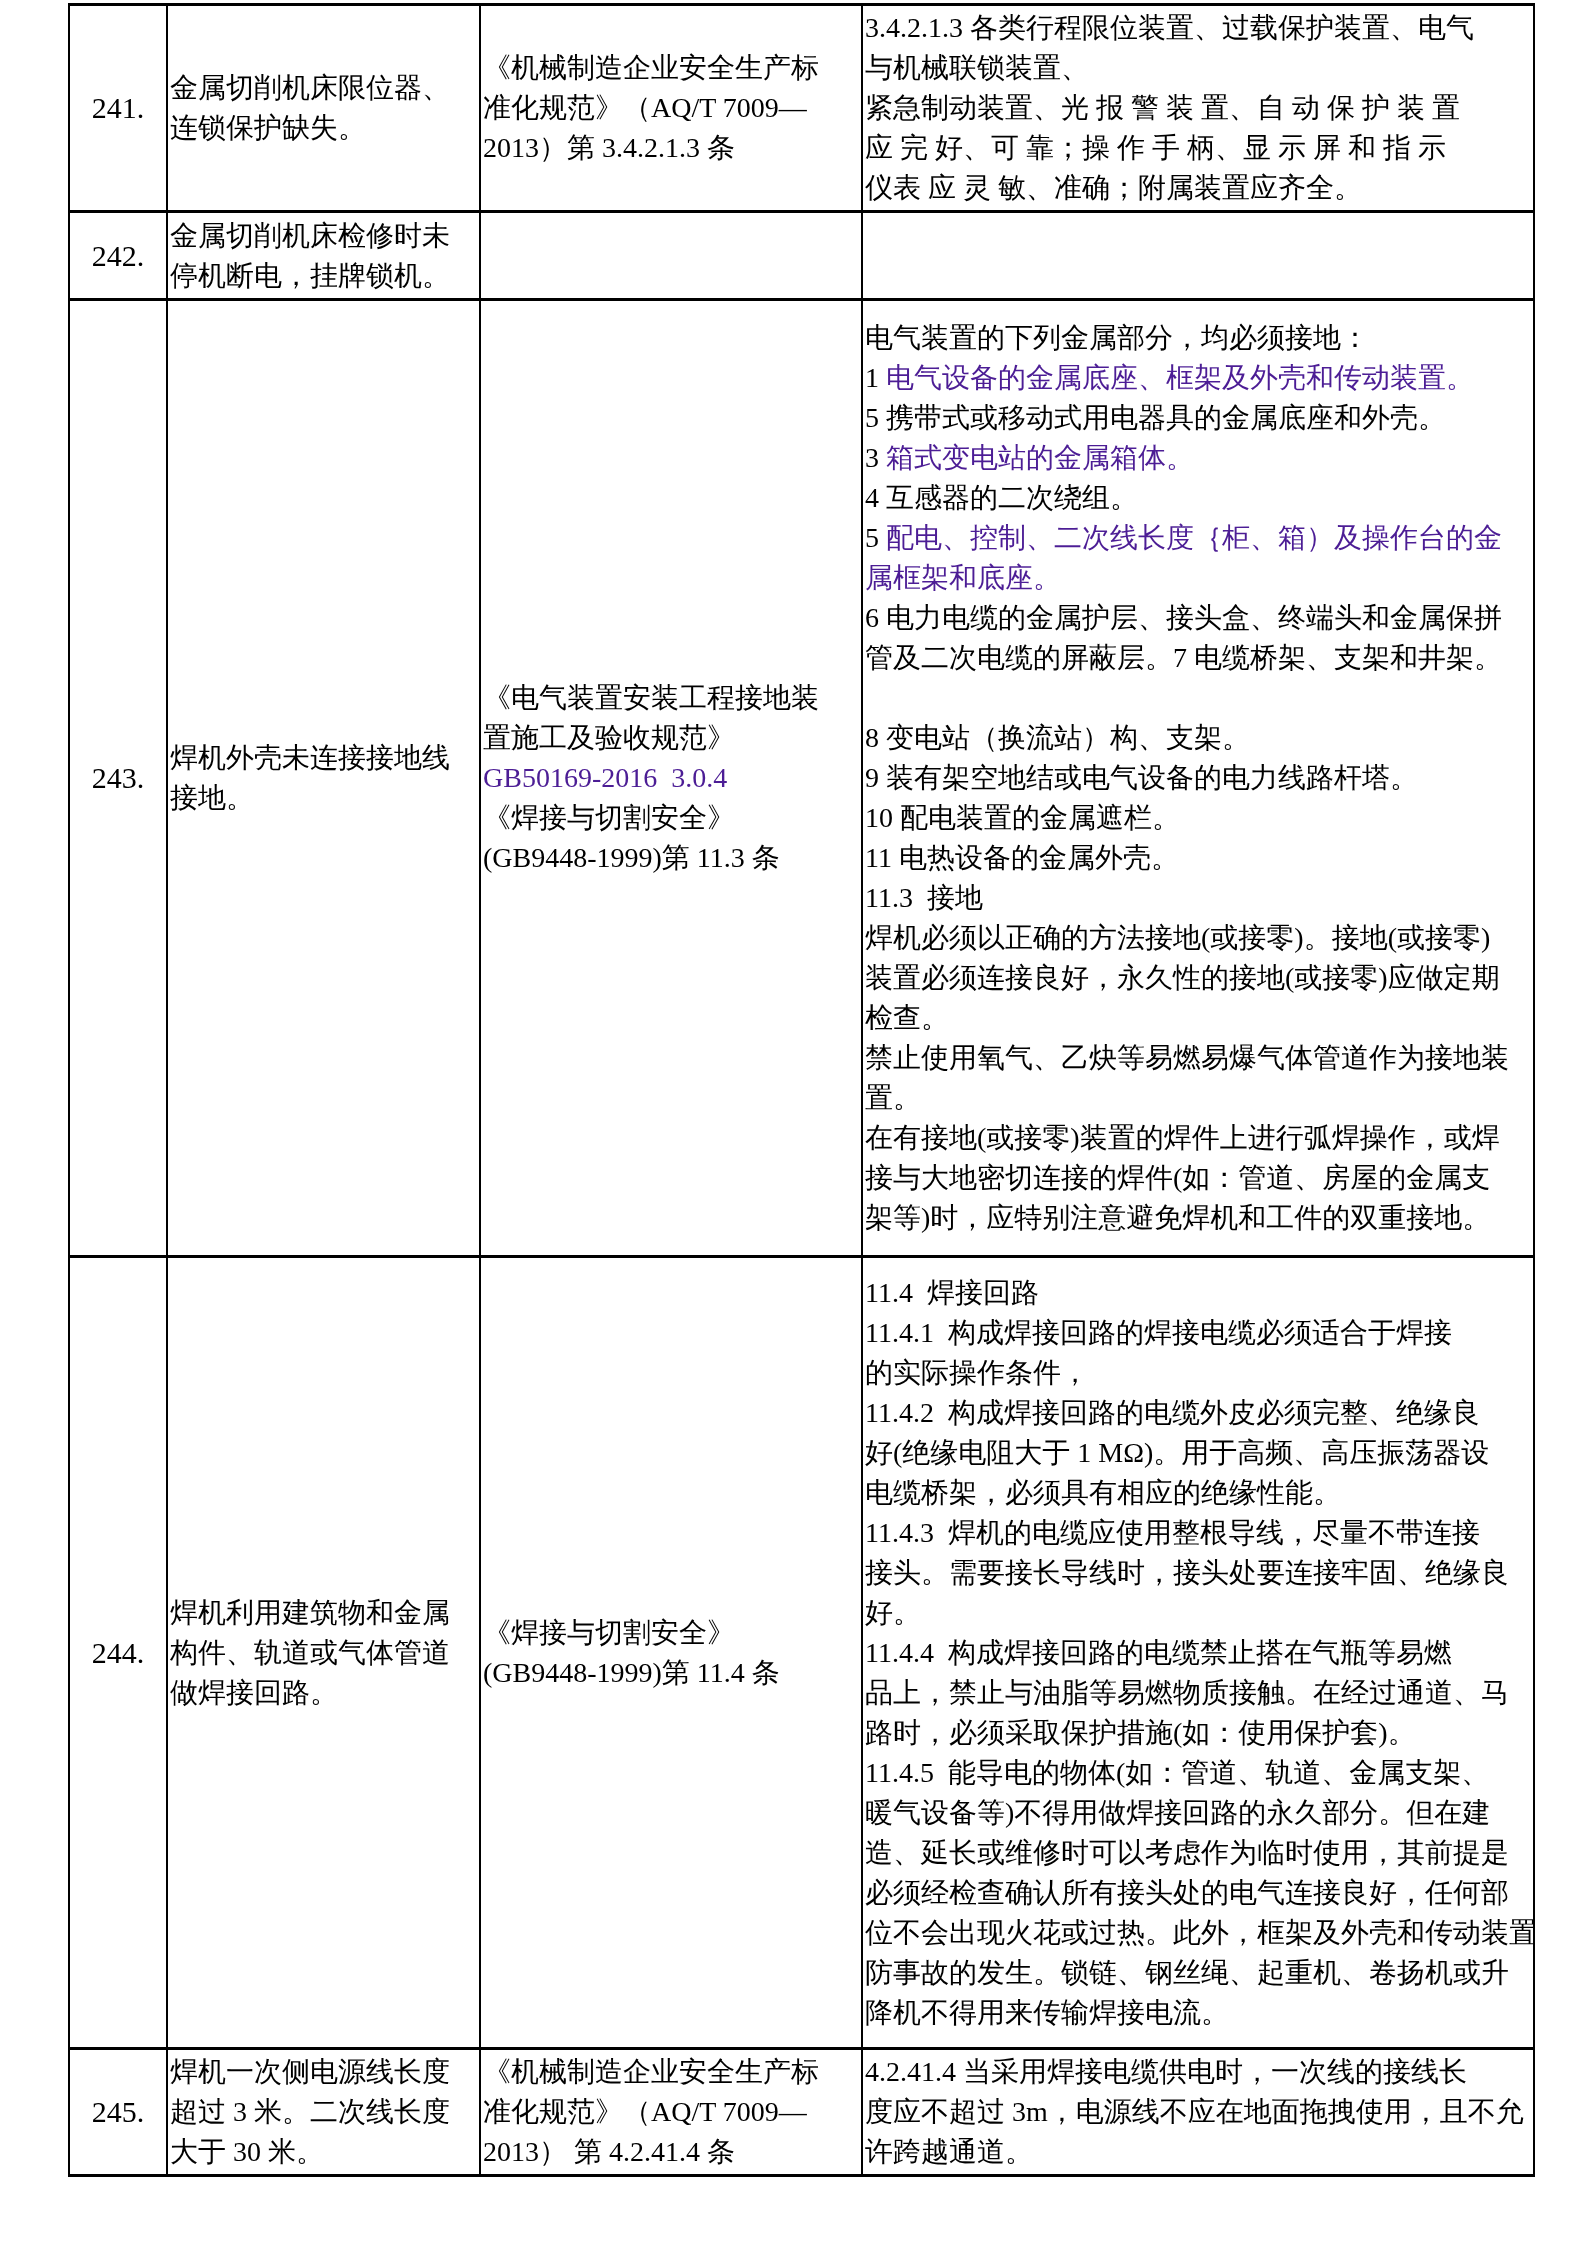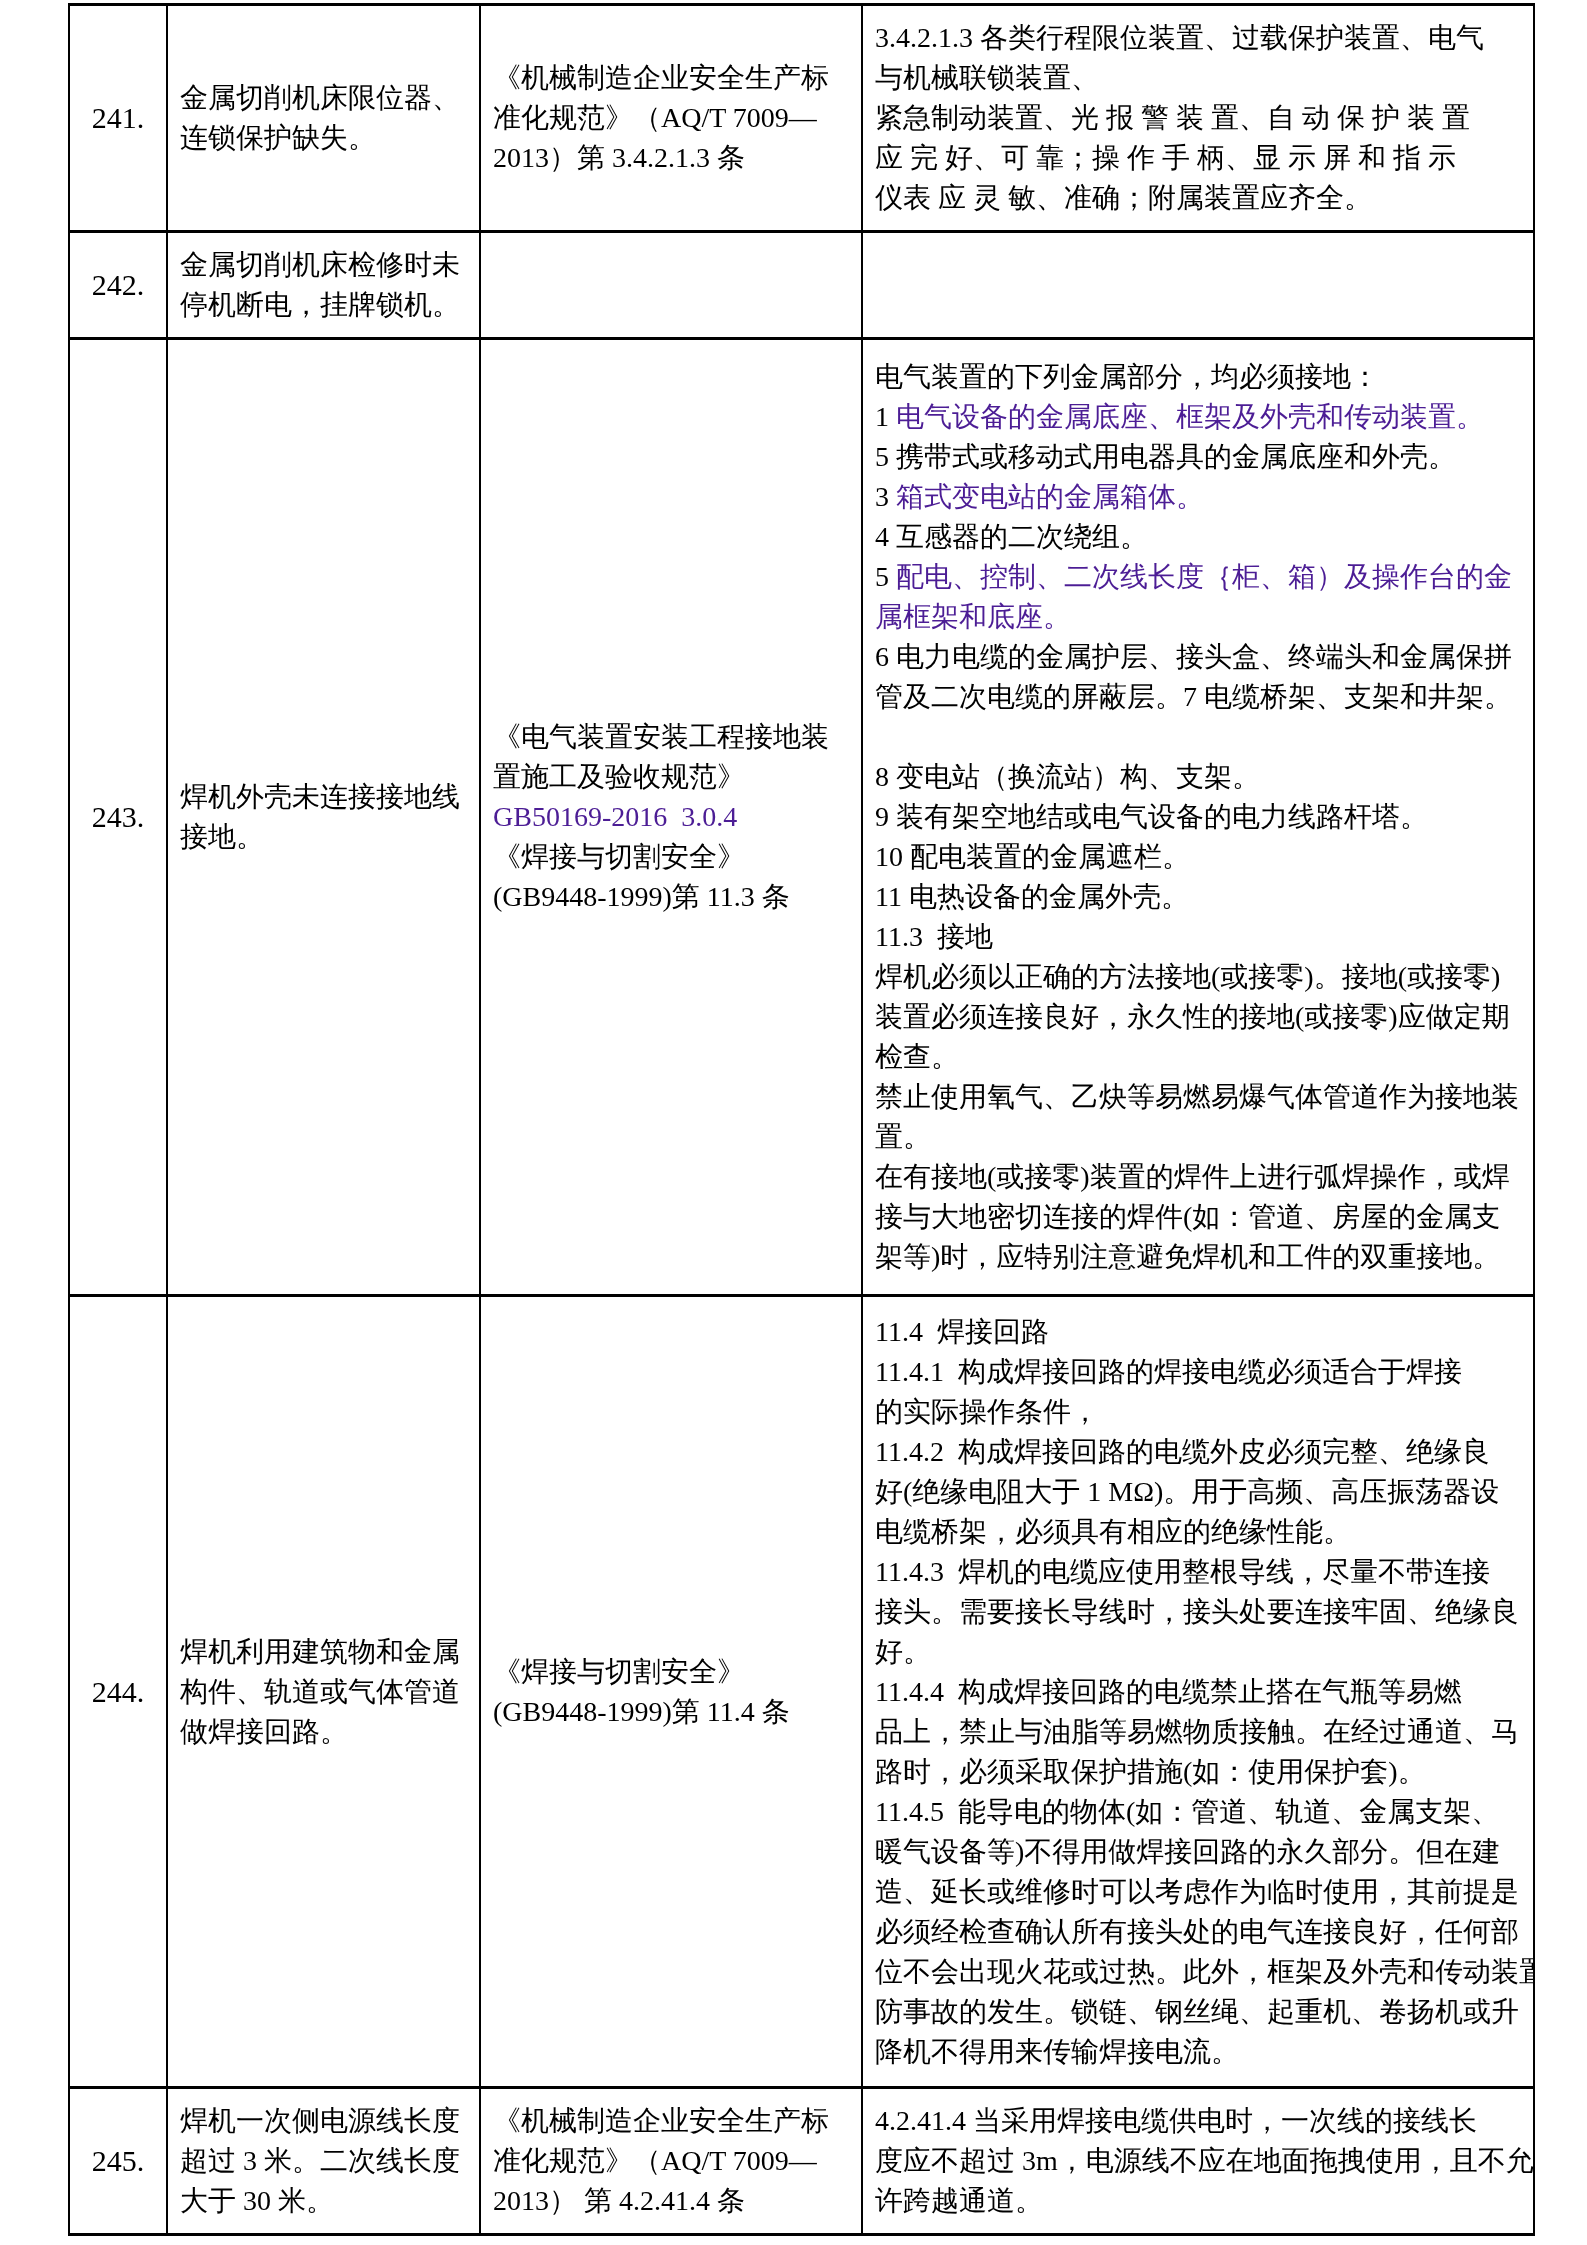--- a/index.html
+++ b/index.html
@@ -14,21 +14,21 @@
   table.doc{
     position:absolute;left:68px;top:3px;
     width:1465px;
     border-collapse:collapse;
     table-layout:fixed;
   }
   table.doc td{
     border:2px solid #000000;
     border-top-width:3px;
     border-bottom-width:3px;
-    padding:12px;
+    padding:2px;
     vertical-align:middle;
     overflow:hidden;
   }
   col.c-seq{width:98px;}
   col.c-problem{width:313px;}
   col.c-standard{width:382px;}
   col.c-detail{width:672px;}
   tr.r-241{height:204px;}
   tr.r-242{height:88px;margin-top:44px;}
   tr.r-243{height:957px;}

